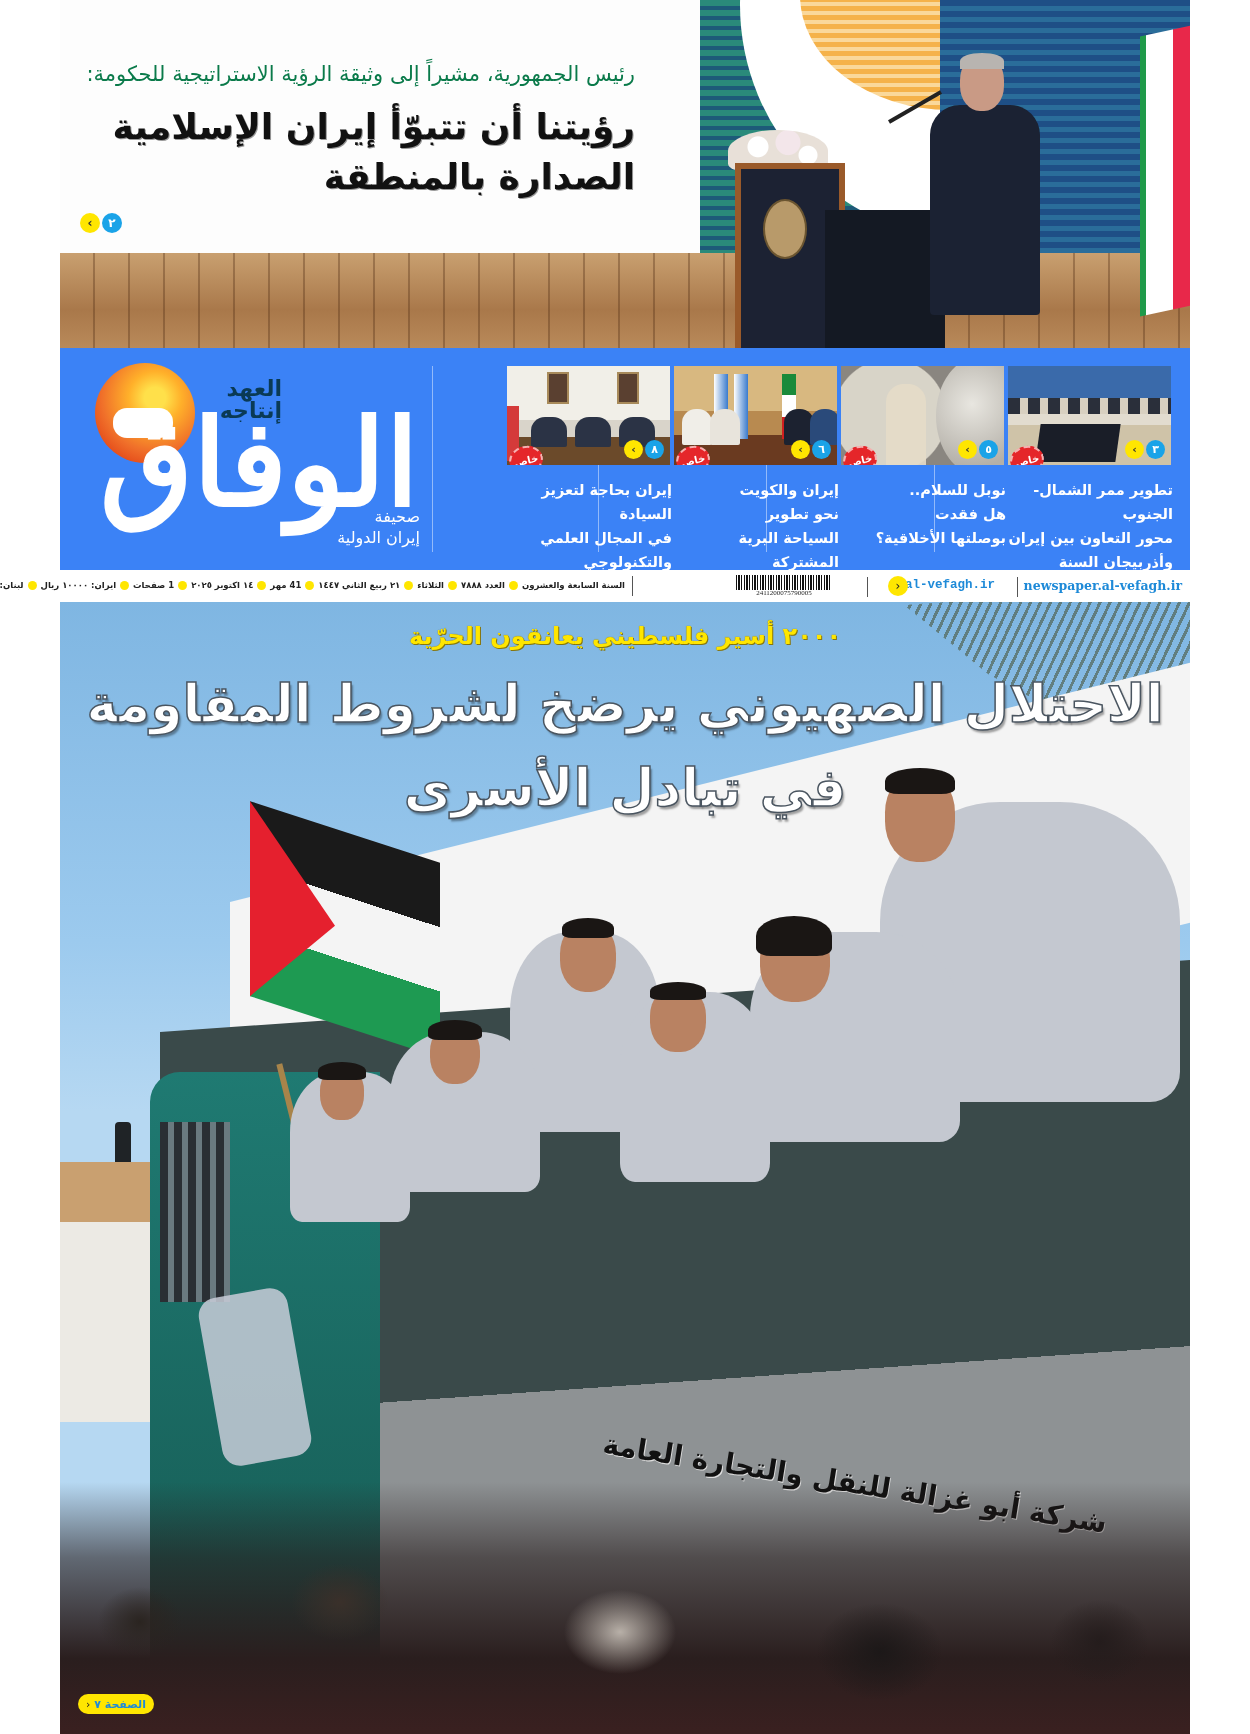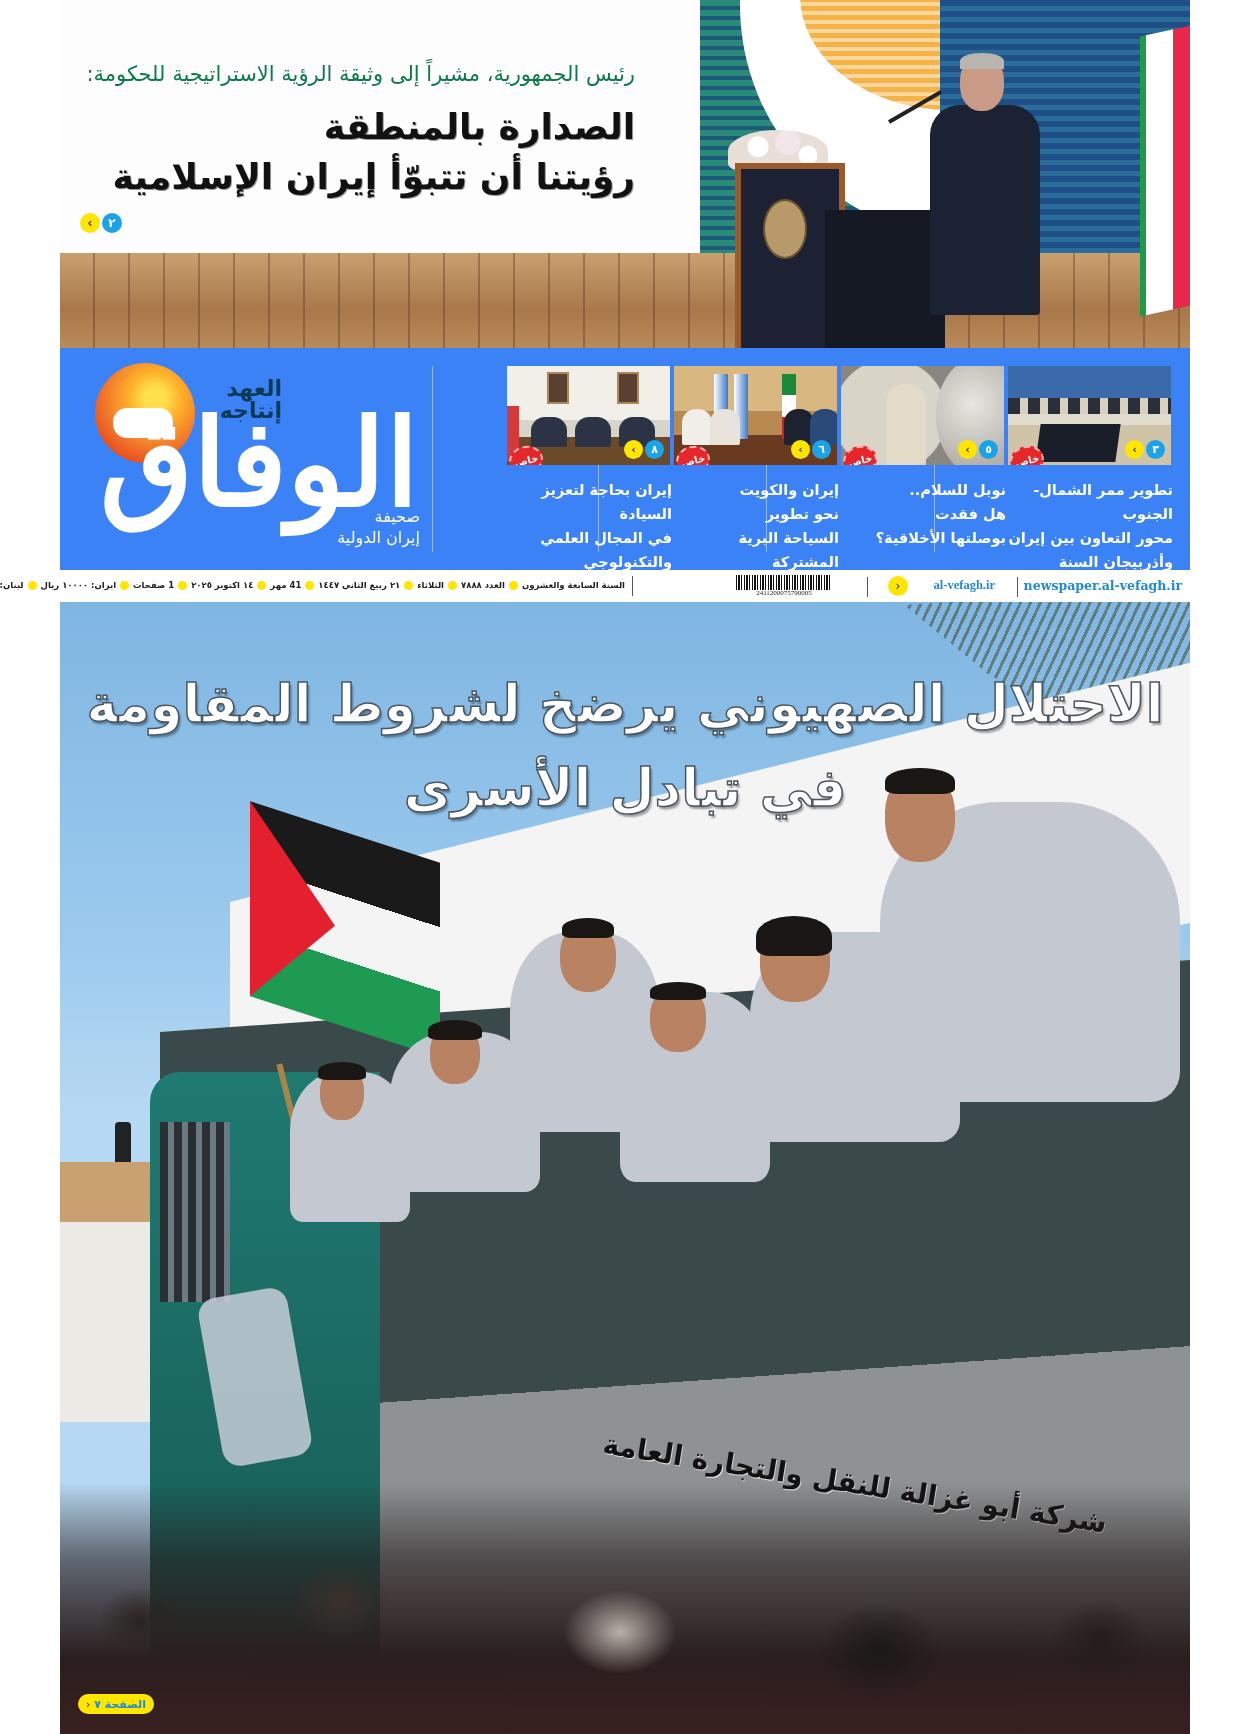--- a/index.html
+++ b/index.html
@@ -75,21 +75,21 @@
   .scene-3 .medal2 { position: absolute; left: 95px; top: -10px; width: 90px; height: 120px; border-radius: 50%; background: radial-gradient(circle at 40% 40%, #e8e6e0, #b4b0a8 70%); }
   .scene-3 .fig { position: absolute; left: 45px; top: 18px; width: 40px; height: 81px; background: #e6dcc8; border-radius: 18px 18px 0 0; opacity: 0.9; }
   .scene-4 { background: linear-gradient(180deg, #3a6aaa 0 40%, #e2dccf 40% 60%, #cfc3a8 60%); }
   .scene-4 .screens { position: absolute; left: 30px; top: 58px; width: 80px; height: 38px; background: #1a1e28; transform: skewX(-8deg); }
   .scene-4 .people { position: absolute; left: 0; top: 32px; width: 163px; height: 16px; background: repeating-linear-gradient(90deg, #2a2f3a 0 12px, #d8d0c0 12px 20px); }
 
   
   .metabar { position: absolute; left: 0; top: 572px; width: 1130px; height: 28px; direction: rtl; }
   .meta-url-main { position: absolute; right: 8px; top: 6px; font-family: "DejaVu Serif", serif; font-weight: bold; font-size: 12.5px; color: #1e8ad8; direction: ltr; }
   .meta-sep { position: absolute; top: 5px; width: 1px; height: 20px; background: #555; }
-  .meta-url-short { position: absolute; right: 195px; top: 6px; font-family: Liberation Serif, serif; font-weight: bold; font-size: 12.5px; color: #1e8ad8; direction: ltr; }
+  .meta-url-short { position: absolute; right: 195px; top: 6px; font-family: Liberation Mono, monospace; font-weight: bold; font-size: 12.5px; color: #1e8ad8; direction: ltr; }
   .meta-arrow { position: absolute; right: 282px; top: 4px; width: 20px; height: 20px; border-radius: 50%; background: #ffe600; color: #222; font-size: 12px; display: flex; align-items: center; justify-content: center; }
   .barcode { position: absolute; left: 676px; top: 3px; width: 96px; height: 15px;
     background: repeating-linear-gradient(90deg, #111 0 1px, #fff 1px 2px, #111 2px 4px, #fff 4px 5px, #111 5px 6px, #fff 6px 8px); }
   .barcode-num { position: absolute; left: 676px; top: 17px; width: 96px; font-size: 7px; color: #222; text-align: center; direction: ltr; font-family: "Liberation Serif", serif; }
   .meta-line { position: absolute; right: 565px; top: 8px; font-size: 8.5px; color: #222; white-space: nowrap; display: flex; align-items: center; gap: 4px; font-weight: bold; }
   .meta-dot { width: 9px; height: 9px; border-radius: 50%; background: #ffe600; display: inline-block; }
   .meta-left-sep { position: absolute; right: 557px; top: 4px; width: 1px; height: 20px; background: #555; }
 
   
   .main-photo { position: absolute; left: 0; top: 602px; width: 1130px; height: 1132px; overflow: hidden;
@@ -151,22 +151,22 @@
     <div class="mic"></div>
     <div class="speaker">
       <div class="speaker-body"></div>
       <div class="speaker-head"></div>
       <div class="speaker-hair"></div>
     </div>
     <div class="iran-flag"></div>
 
     <div class="top-kicker">رئيس الجمهورية، مشيراً إلى وثيقة الرؤية الاستراتيجية للحكومة:</div>
     <h2 class="top-headline">
+      <div>رؤيتنا أن تتبوّأ إيران الإسلامية</div>
       <div>الصدارة بالمنطقة</div>
-      <div>رؤيتنا أن تتبوّأ إيران الإسلامية</div>
     </h2>
     <div class="badge-row">
       <span class="badge-yellow">‹</span>
       <span class="badge-blue">٢</span>
     </div>
   </section>
 
   <section class="masthead">
     <div class="logo-area">
       <div class="globe"></div>
@@ -336,20 +336,21 @@
     <div class="prisoner" style="left:230px;top:470px;width:120px;height:150px;">
       <div class="head" style="left:30px;top:-6px;width:44px;height:54px;"></div>
       <div class="hair" style="left:28px;top:-10px;width:48px;height:18px;"></div>
     </div>
 
     <div class="bus-text">شركة أبو غزالة للنقل والتجارة العامة</div>
     <div class="crowd"></div>
     <div class="crowd-heads"></div>
     <div class="phone-blur"></div>
 
+    <div class="main-kicker">٢٠٠٠ أسير فلسطيني يعانقون الحرّية</div>
     <h1 class="main-headline">
       <div>الاحتلال الصهيوني يرضخ لشروط المقاومة</div>
       <div>في تبادل الأسرى</div>
     </h1>
   </section>
 
   <div class="page-ref">
     <span class="page-ref-label">الصفحة ٧</span>
     <span class="page-ref-arrow">‹</span>
   </div>

